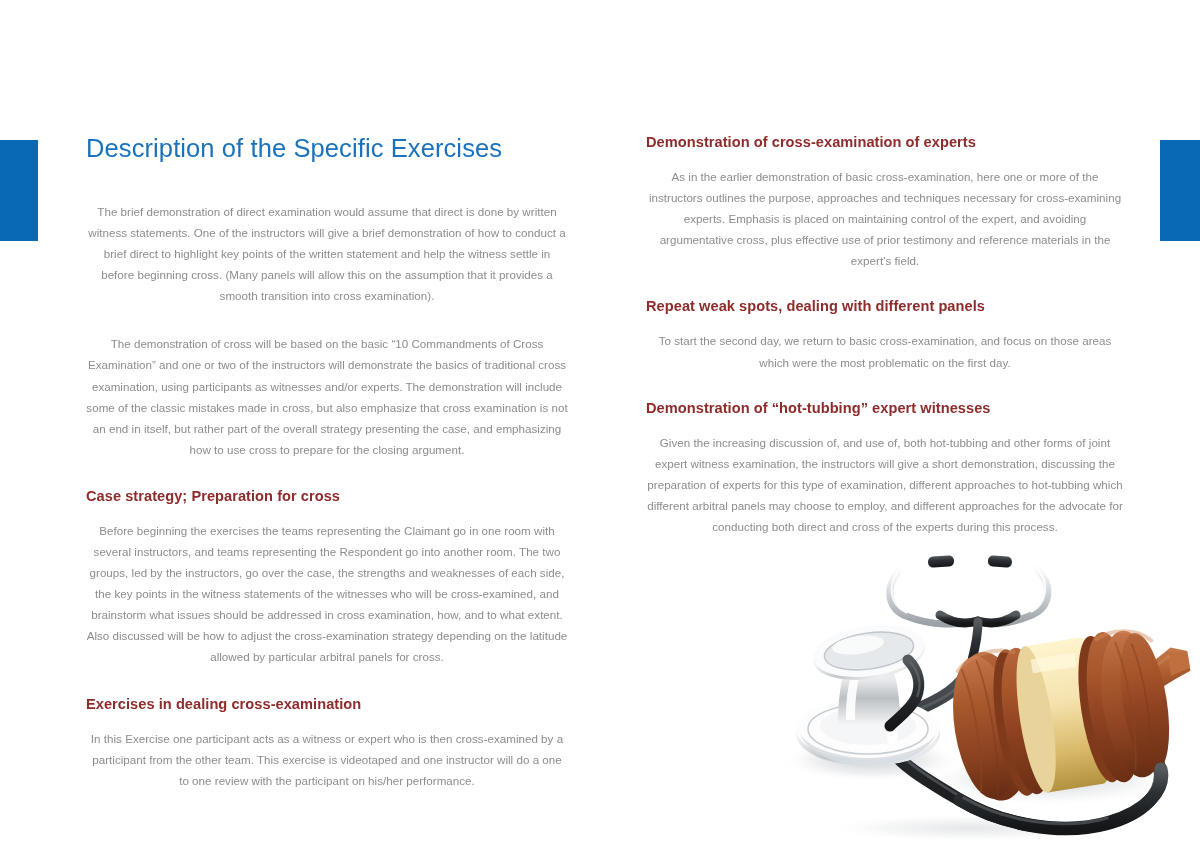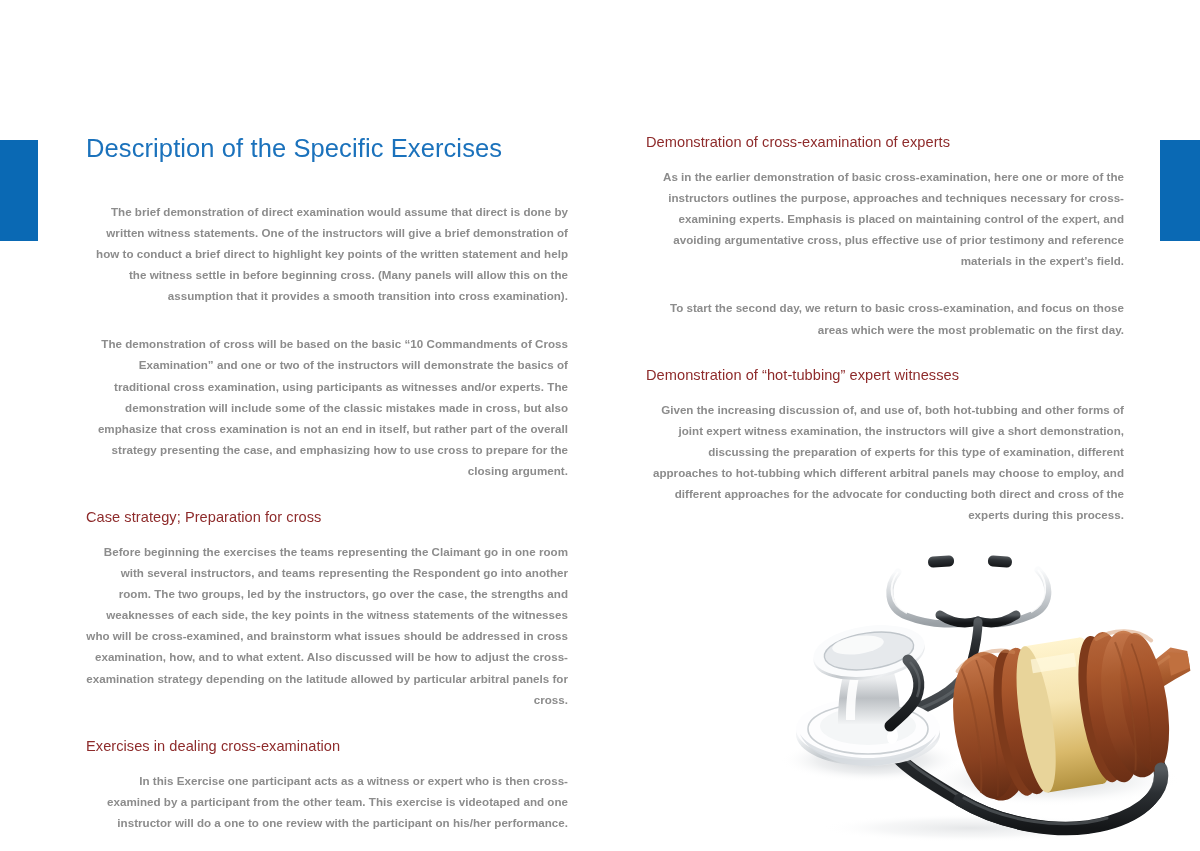--- a/index.html
+++ b/index.html
@@ -75,34 +75,34 @@
   .section {
     margin: 0 0 26px 0;
   }
   .section:last-child {
     margin-bottom: 0;
   }
 
   .section-heading {
     color: #8E2B2B;
     font-size: 14.6px;
-    font-weight: 400;
+    font-weight: 700;
     line-height: 1.3;
     letter-spacing: 0.05px;
     margin: 0 0 14px 0;
   }
 
   .body-text {
     color: #8C8C8C;
     font-size: 11.6px;
-    font-weight: 700;
+    font-weight: 400;
     line-height: 1.82;
     letter-spacing: 0.02px;
     margin: 0;
-    text-align: right;
+    text-align: center;
   }
 
   
   .col-left .section { margin-bottom: 27px; }
   .col-right .section { margin-bottom: 26px; }
 
   
   .illustration {
     position: absolute;
     left: 640px;
@@ -152,20 +152,21 @@
     </div>
 
     <div class="col col-right">
 
       <div class="section">
         <h2 class="section-heading">Demonstration of cross-examination of experts</h2>
         <p class="body-text">As in the earlier demonstration of basic cross-examination, here one or more of the instructors outlines the purpose, approaches and techniques necessary for cross-examining experts. Emphasis is placed on maintaining control of the expert, and avoiding argumentative cross, plus effective use of prior testimony and reference materials in the expert’s field.</p>
       </div>
 
       <div class="section">
+        <h2 class="section-heading">Repeat weak spots, dealing with different panels</h2>
         <p class="body-text">To start the second day, we return to basic cross-examination, and focus on those areas which were the most problematic on the first day.</p>
       </div>
 
       <div class="section">
         <h2 class="section-heading">Demonstration of “hot-tubbing” expert witnesses</h2>
         <p class="body-text">Given the increasing discussion of, and use of, both hot-tubbing and other forms of joint expert witness examination, the instructors will give a short demonstration, discussing the preparation of experts for this type of examination, different approaches to hot-tubbing which different arbitral panels may choose to employ, and different approaches for the advocate for conducting both direct and cross of the experts during this process.</p>
       </div>
 
       <div class="section">
         <h2 class="section-heading">Exercises in expert cross-examination</h2>

